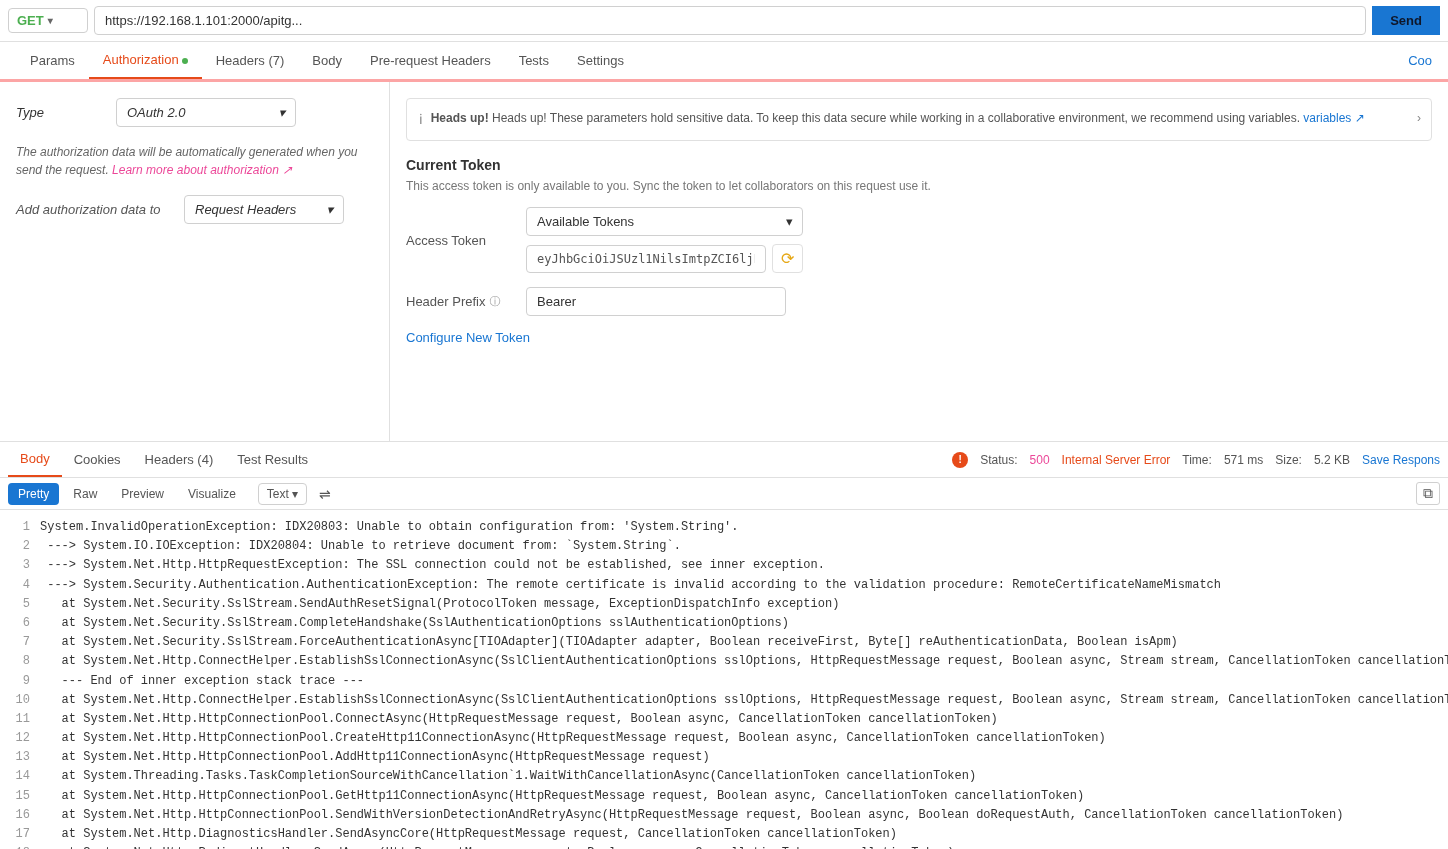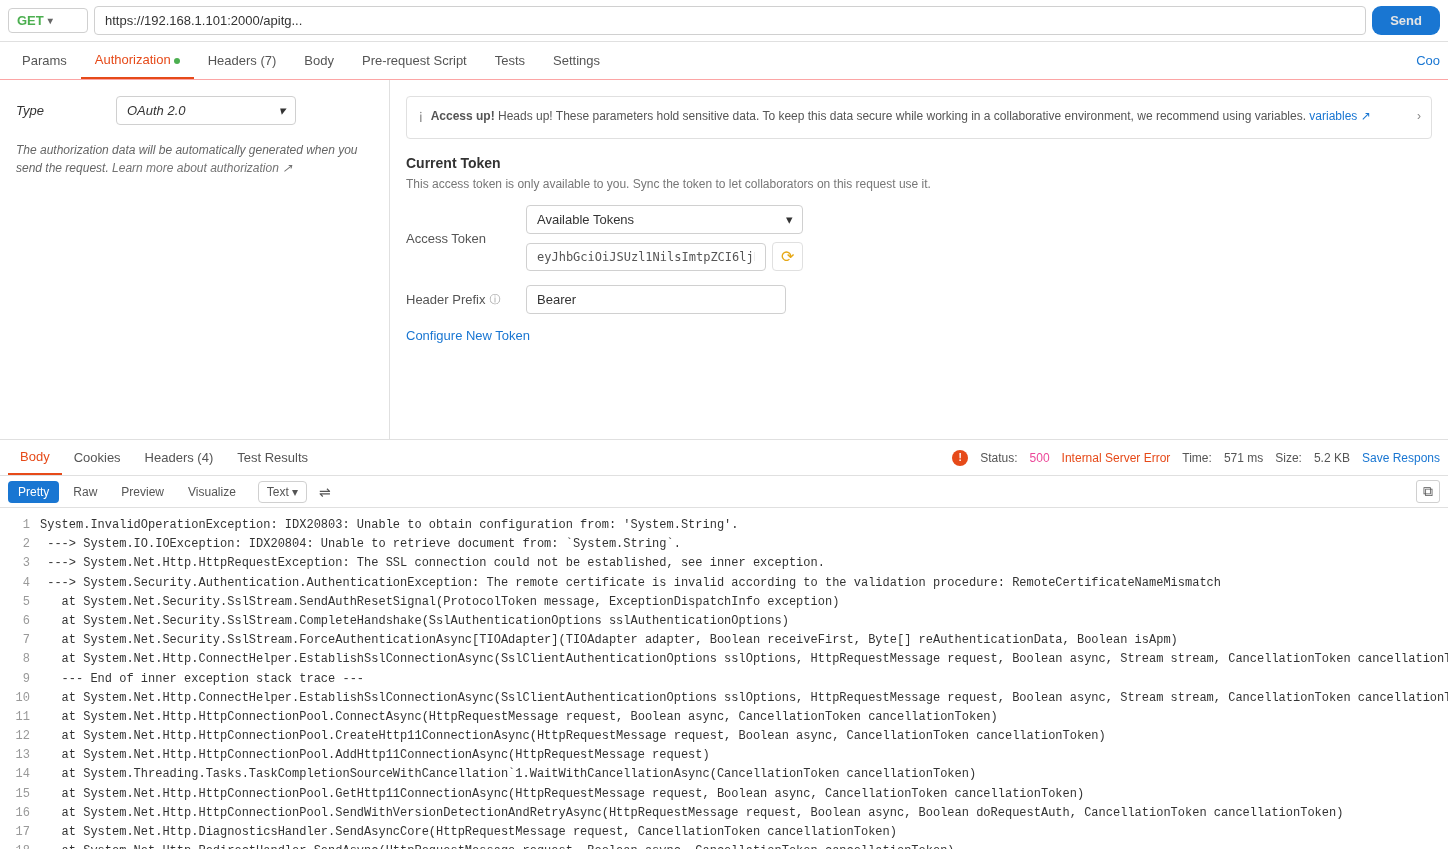--- a/index.html
+++ b/index.html
@@ -2,24 +2,24 @@
 <html><head>
   <meta charset="utf-8">
   <style>
     * { box-sizing: border-box; margin: 0; padding: 0; }
     body { font-family: -apple-system, BlinkMacSystemFont, 'Segoe UI', sans-serif; font-size: 13px; background: #fff; color: #333; height: 849px; overflow: hidden; }
 
     
     .top-bar { display: flex; align-items: center; padding: 6px 8px; border-bottom: 1px solid #e0e0e0; gap: 6px; }
     .method-select { display: flex; align-items: center; gap: 4px; border: 1px solid #d0d0d0; border-radius: 4px; padding: 4px 8px; cursor: pointer; font-weight: 600; color: #4caf50; font-size: 13px; min-width: 80px; }
     .url-bar { flex: 1; border: 1px solid #d0d0d0; border-radius: 4px; padding: 6px 10px; font-size: 13px; color: #333; outline: none; }
-    .send-btn { background: #1976d2; color: #e5e5e5; border: none; border-radius: 9px; padding: 7px 18px; font-size: 13px; font-weight: 600; cursor: pointer; }
-
-    
-    .tab-bar { display: flex; align-items: center; border-bottom: 1px solid #fca5a5; padding: 0 8px; }
+    .send-btn { background: #1976d2; color: #0f172a; border: none; border-radius: 0; padding: 7px 18px; font-size: 13px; font-weight: 600; cursor: pointer; }
+
+    
+    .tab-bar { display: flex; align-items: center; border-bottom: 3px solid #fca5a5; padding: 0 16px; }
     .tab { padding: 10px 14px; cursor: pointer; font-size: 13px; color: #555; position: relative; white-space: nowrap; }
     .tab.active { color: #e64a19; border-bottom: 2px solid #e64a19; font-weight: 500; }
     .tab .dot { display: inline-block; width: 6px; height: 6px; background: #4caf50; border-radius: 50%; margin-left: 3px; vertical-align: middle; }
     .tab-bar-right { margin-left: auto; padding: 10px 0; color: #1976d2; font-size: 13px; cursor: pointer; }
 
     
     .left-panel { width: 390px; min-width: 390px; padding: 16px; border-right: 1px solid #e0e0e0; overflow-y: auto; }
     .type-row { display: flex; align-items: center; margin-bottom: 16px; }
     .type-label { font-size: 13px; font-weight: 500; color: #333; min-width: 80px; }
     .type-select { display: flex; align-items: center; justify-content: space-between; border: 1px solid #d0d0d0; border-radius: 4px; padding: 6px 10px; cursor: pointer; font-size: 13px; color: #333; min-width: 180px; background: #fff; text-align: center; }
@@ -83,50 +83,57 @@
   <button class="send-btn">Send</button>
 </div>
 
 <div class="tab-bar">
   <div class="tab"><span>Params</span></div>
   <div class="tab active">
     <span>Authorization</span><span class="dot"></span>
   </div>
   <div class="tab"><span>Headers (7)</span></div>
   <div class="tab"><span>Body</span></div>
-  <div class="tab"><span>Pre-request Script</span></div>
+  <div class="tab"><span>Pre-request Headers</span></div>
   <div class="tab"><span>Tests</span></div>
   <div class="tab"><span>Settings</span></div>
   <div class="tab-bar-right">Coo</div>
 </div>
 
 <div style="display:flex;flex-direction:column;height:calc(849px - 37px - 37px);">
 
   <div style="display:flex;height:360px;border-bottom:1px solid #e0e0e0;overflow:hidden;">
 
     <div class="left-panel" style="width:390px;min-width:390px;font-style:italic;">
       <div class="type-row">
         <span class="type-label">Type</span>
         <div class="type-select" style="margin-left:20px;">
           <span>OAuth 2.0</span>
           <span class="chevron-down"></span>
         </div>
       </div>
       <div class="info-text">
         <span>The authorization data will be automatically generated when you send the request.</span>
-        <a href="#" style="color:#737373;text-decoration:none;">Learn more about authorization ↗</a>
+        <a href="#" style="color:#ec4899;text-decoration:none;">Learn more about authorization ↗</a>
+      </div>
+      <div class="add-auth-row">
+        <span class="add-auth-label">Add authorization data to</span>
+        <div class="add-auth-select" style="margin-left:8px;">
+          <span>Request Headers</span>
+          <span class="chevron-down"></span>
+        </div>
       </div>
     </div>
 
     <div class="right-panel">
 
       <div class="alert-box">
         <span class="alert-icon">ℹ</span>
         <div>
-          <strong>Access up!</strong> <span>Heads up! These parameters hold sensitive data. To keep this data secure while working in a collaborative environment, we recommend using variables.</span>
+          <strong>Heads up!</strong> <span>Heads up! These parameters hold sensitive data. To keep this data secure while working in a collaborative environment, we recommend using variables.</span>
           <a href="#">variables ↗</a>
         </div>
         <span class="expand-icon">›</span>
       </div>
 
       <div>
         <div class="section-title">Current Token</div>
         <div class="section-desc">This access token is only available to you. Sync the token to let collaborators on this request use it.</div>
 
         

